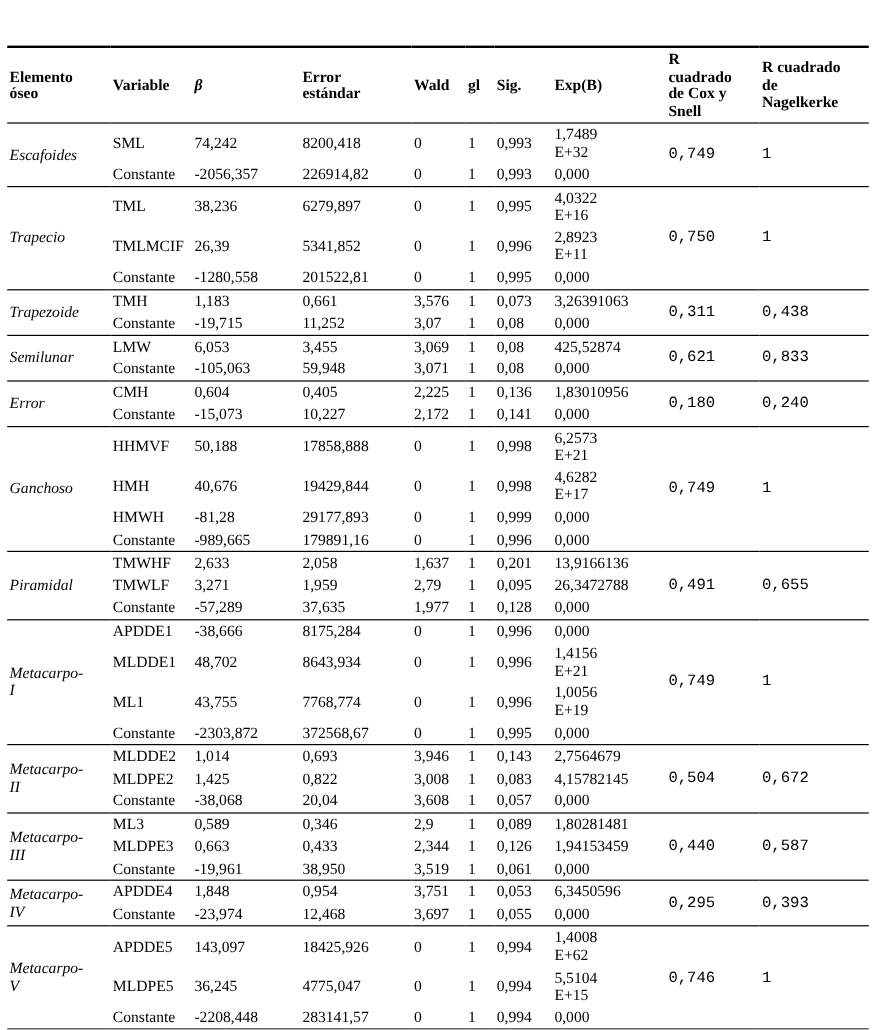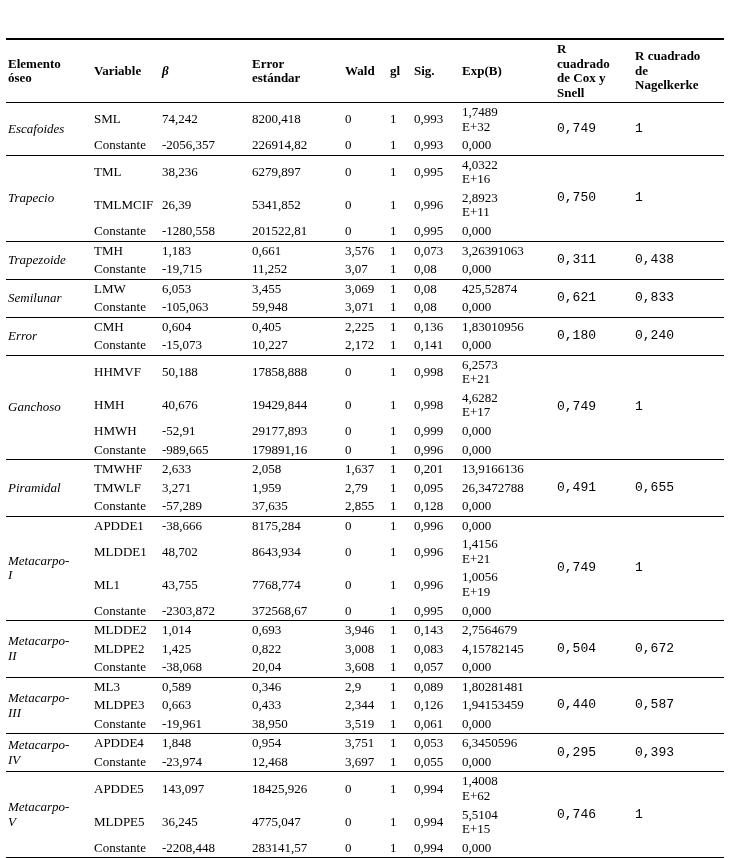--- a/index.html
+++ b/index.html
@@ -211,21 +211,21 @@
           <td class="c-beta">40,676</td>
           <td class="c-se">19429,844</td>
           <td class="c-wald">0</td>
           <td class="c-gl">1</td>
           <td class="c-sig">0,998</td>
           <td class="c-expb">4,6282
 E+17</td>
         </tr>
         <tr>
           <td class="c-variable">HMWH</td>
-          <td class="c-beta">-52,91</td>
+          <td class="c-beta">-81,28</td>
           <td class="c-se">29177,893</td>
           <td class="c-wald">0</td>
           <td class="c-gl">1</td>
           <td class="c-sig">0,999</td>
           <td class="c-expb">0,000</td>
         </tr>
         <tr>
           <td class="c-variable">Constante</td>
           <td class="c-beta">-989,665</td>
           <td class="c-se">179891,16</td>
@@ -252,21 +252,21 @@
           <td class="c-se">1,959</td>
           <td class="c-wald">2,79</td>
           <td class="c-gl">1</td>
           <td class="c-sig">0,095</td>
           <td class="c-expb">26,3472788</td>
         </tr>
         <tr>
           <td class="c-variable">Constante</td>
           <td class="c-beta">-57,289</td>
           <td class="c-se">37,635</td>
-          <td class="c-wald">2,855</td>
+          <td class="c-wald">1,977</td>
           <td class="c-gl">1</td>
           <td class="c-sig">0,128</td>
           <td class="c-expb">0,000</td>
         </tr>
         <tr class="group-start">
           <td class="el-cell" rowspan="4">Metacarpo-
 I</td>
           <td class="c-variable">APDDE1</td>
           <td class="c-beta">-38,666</td>
           <td class="c-se">8175,284</td>

